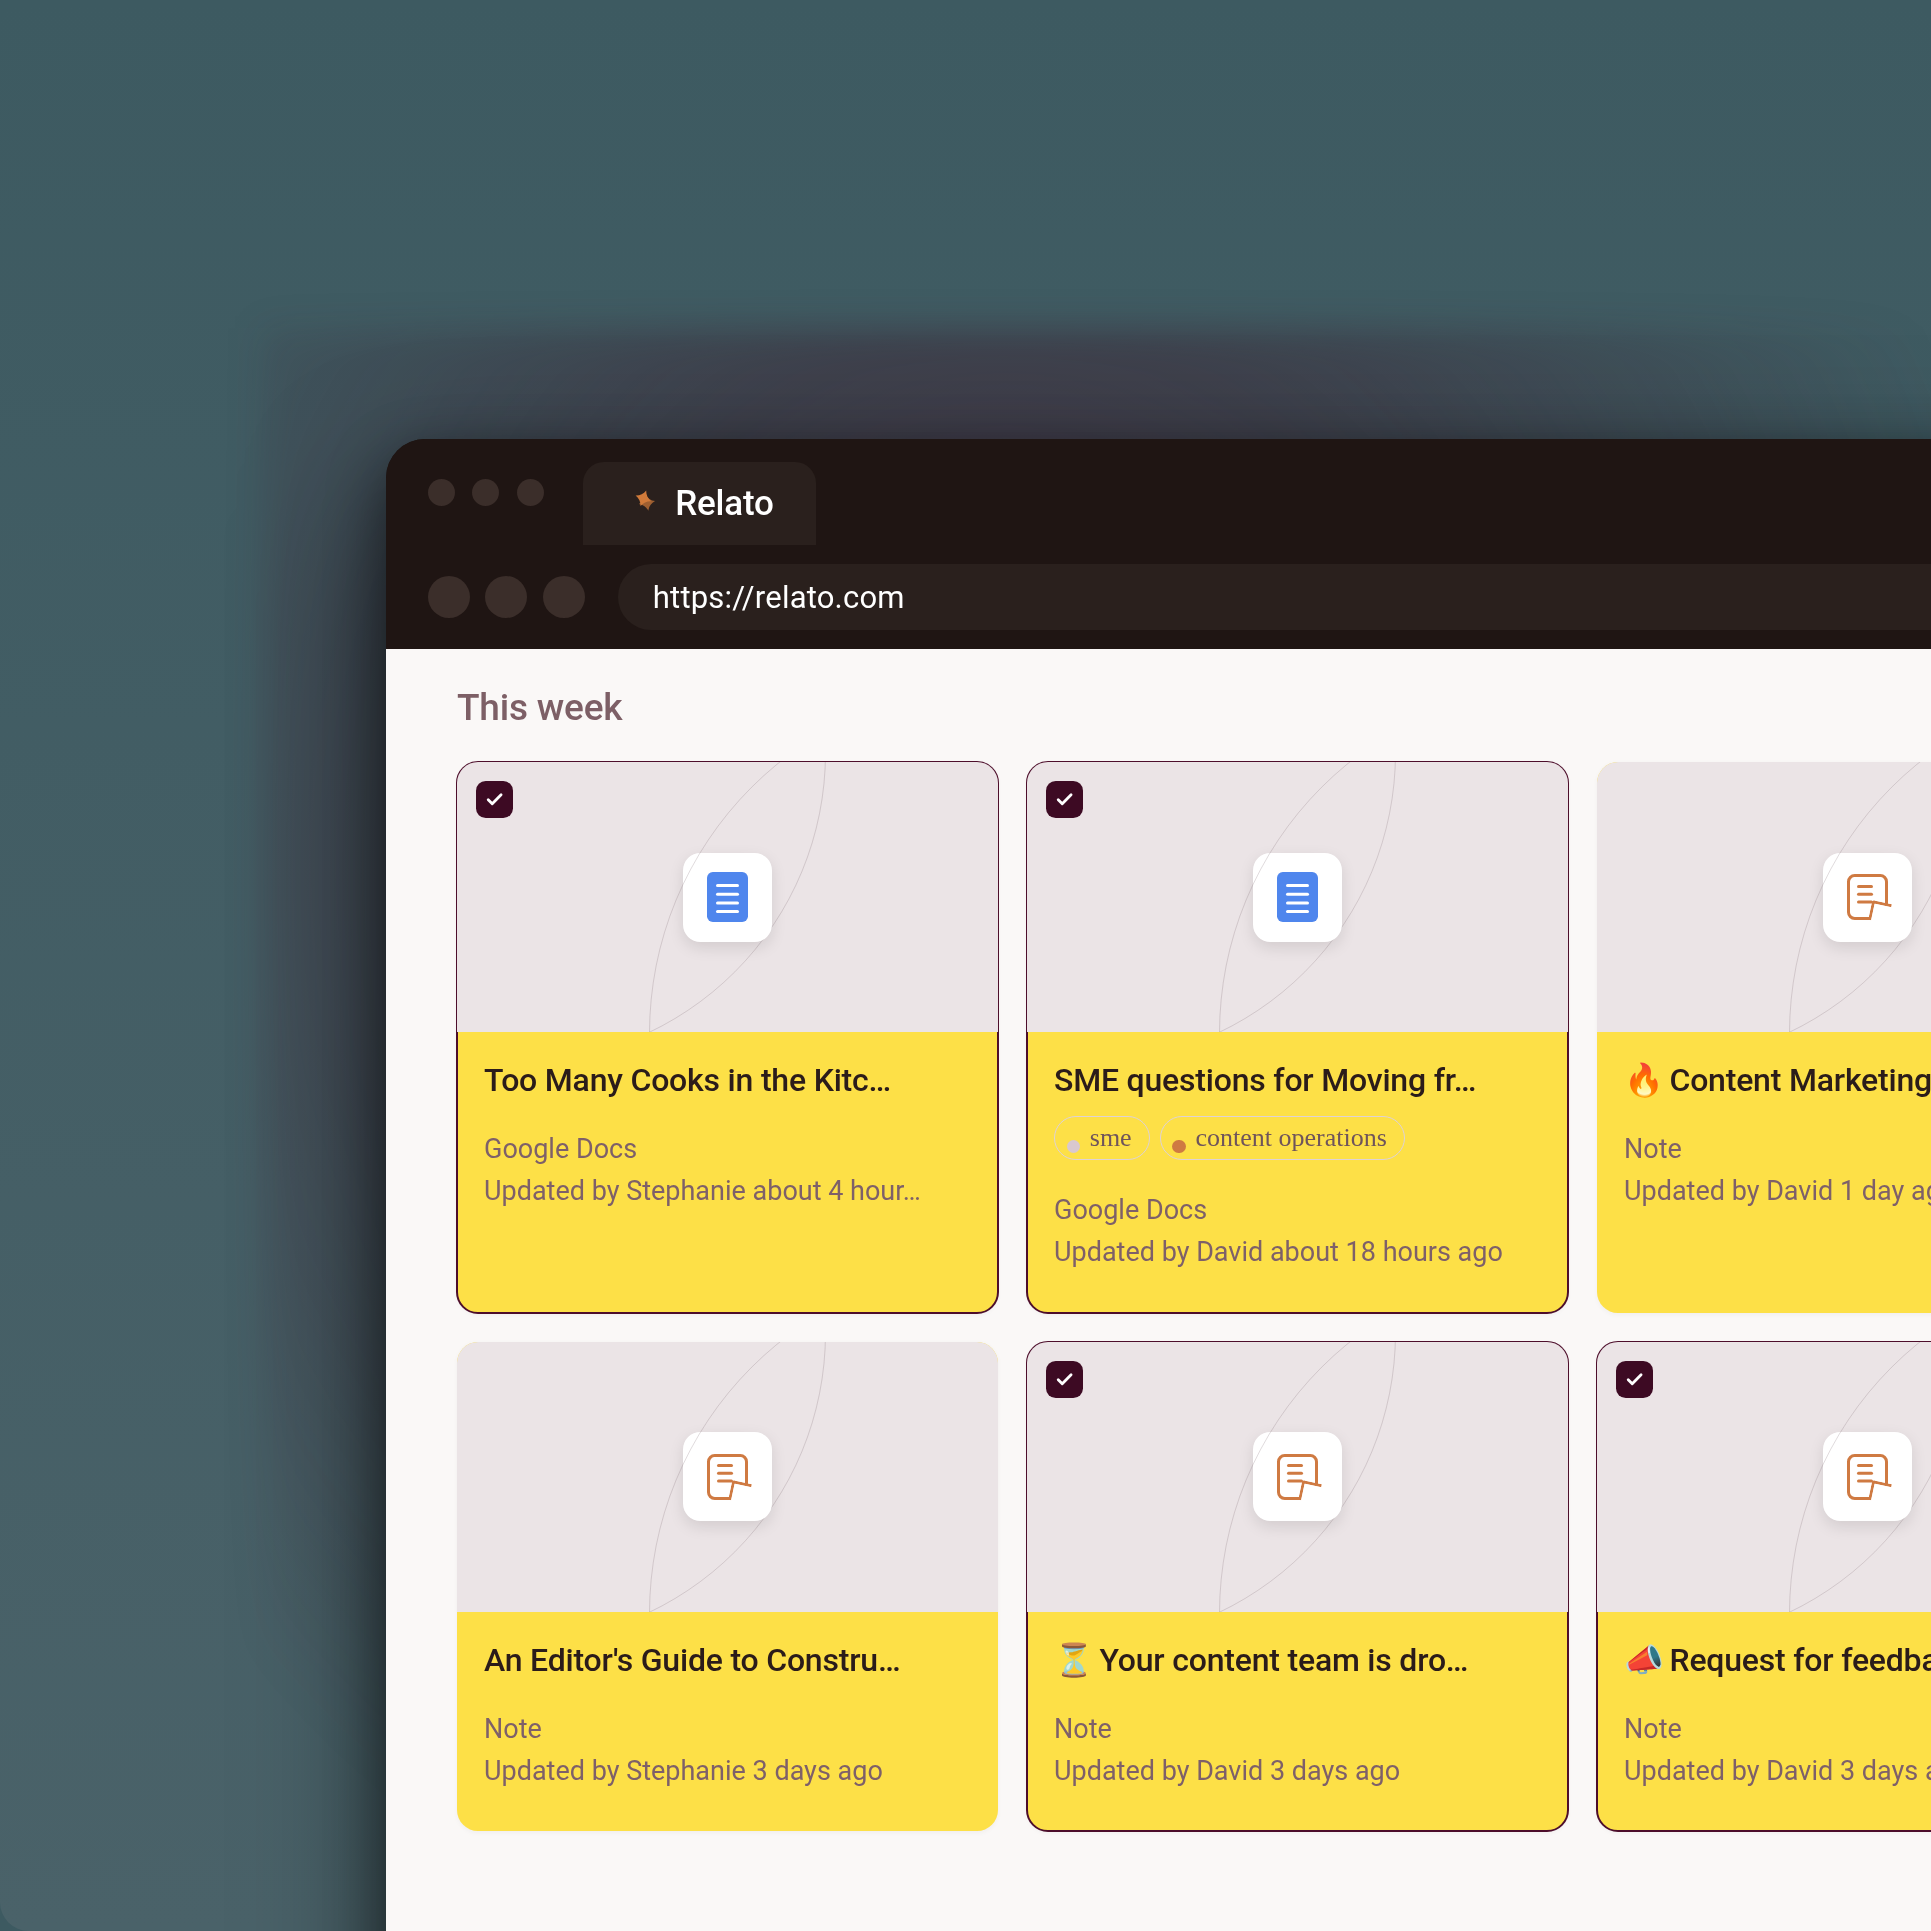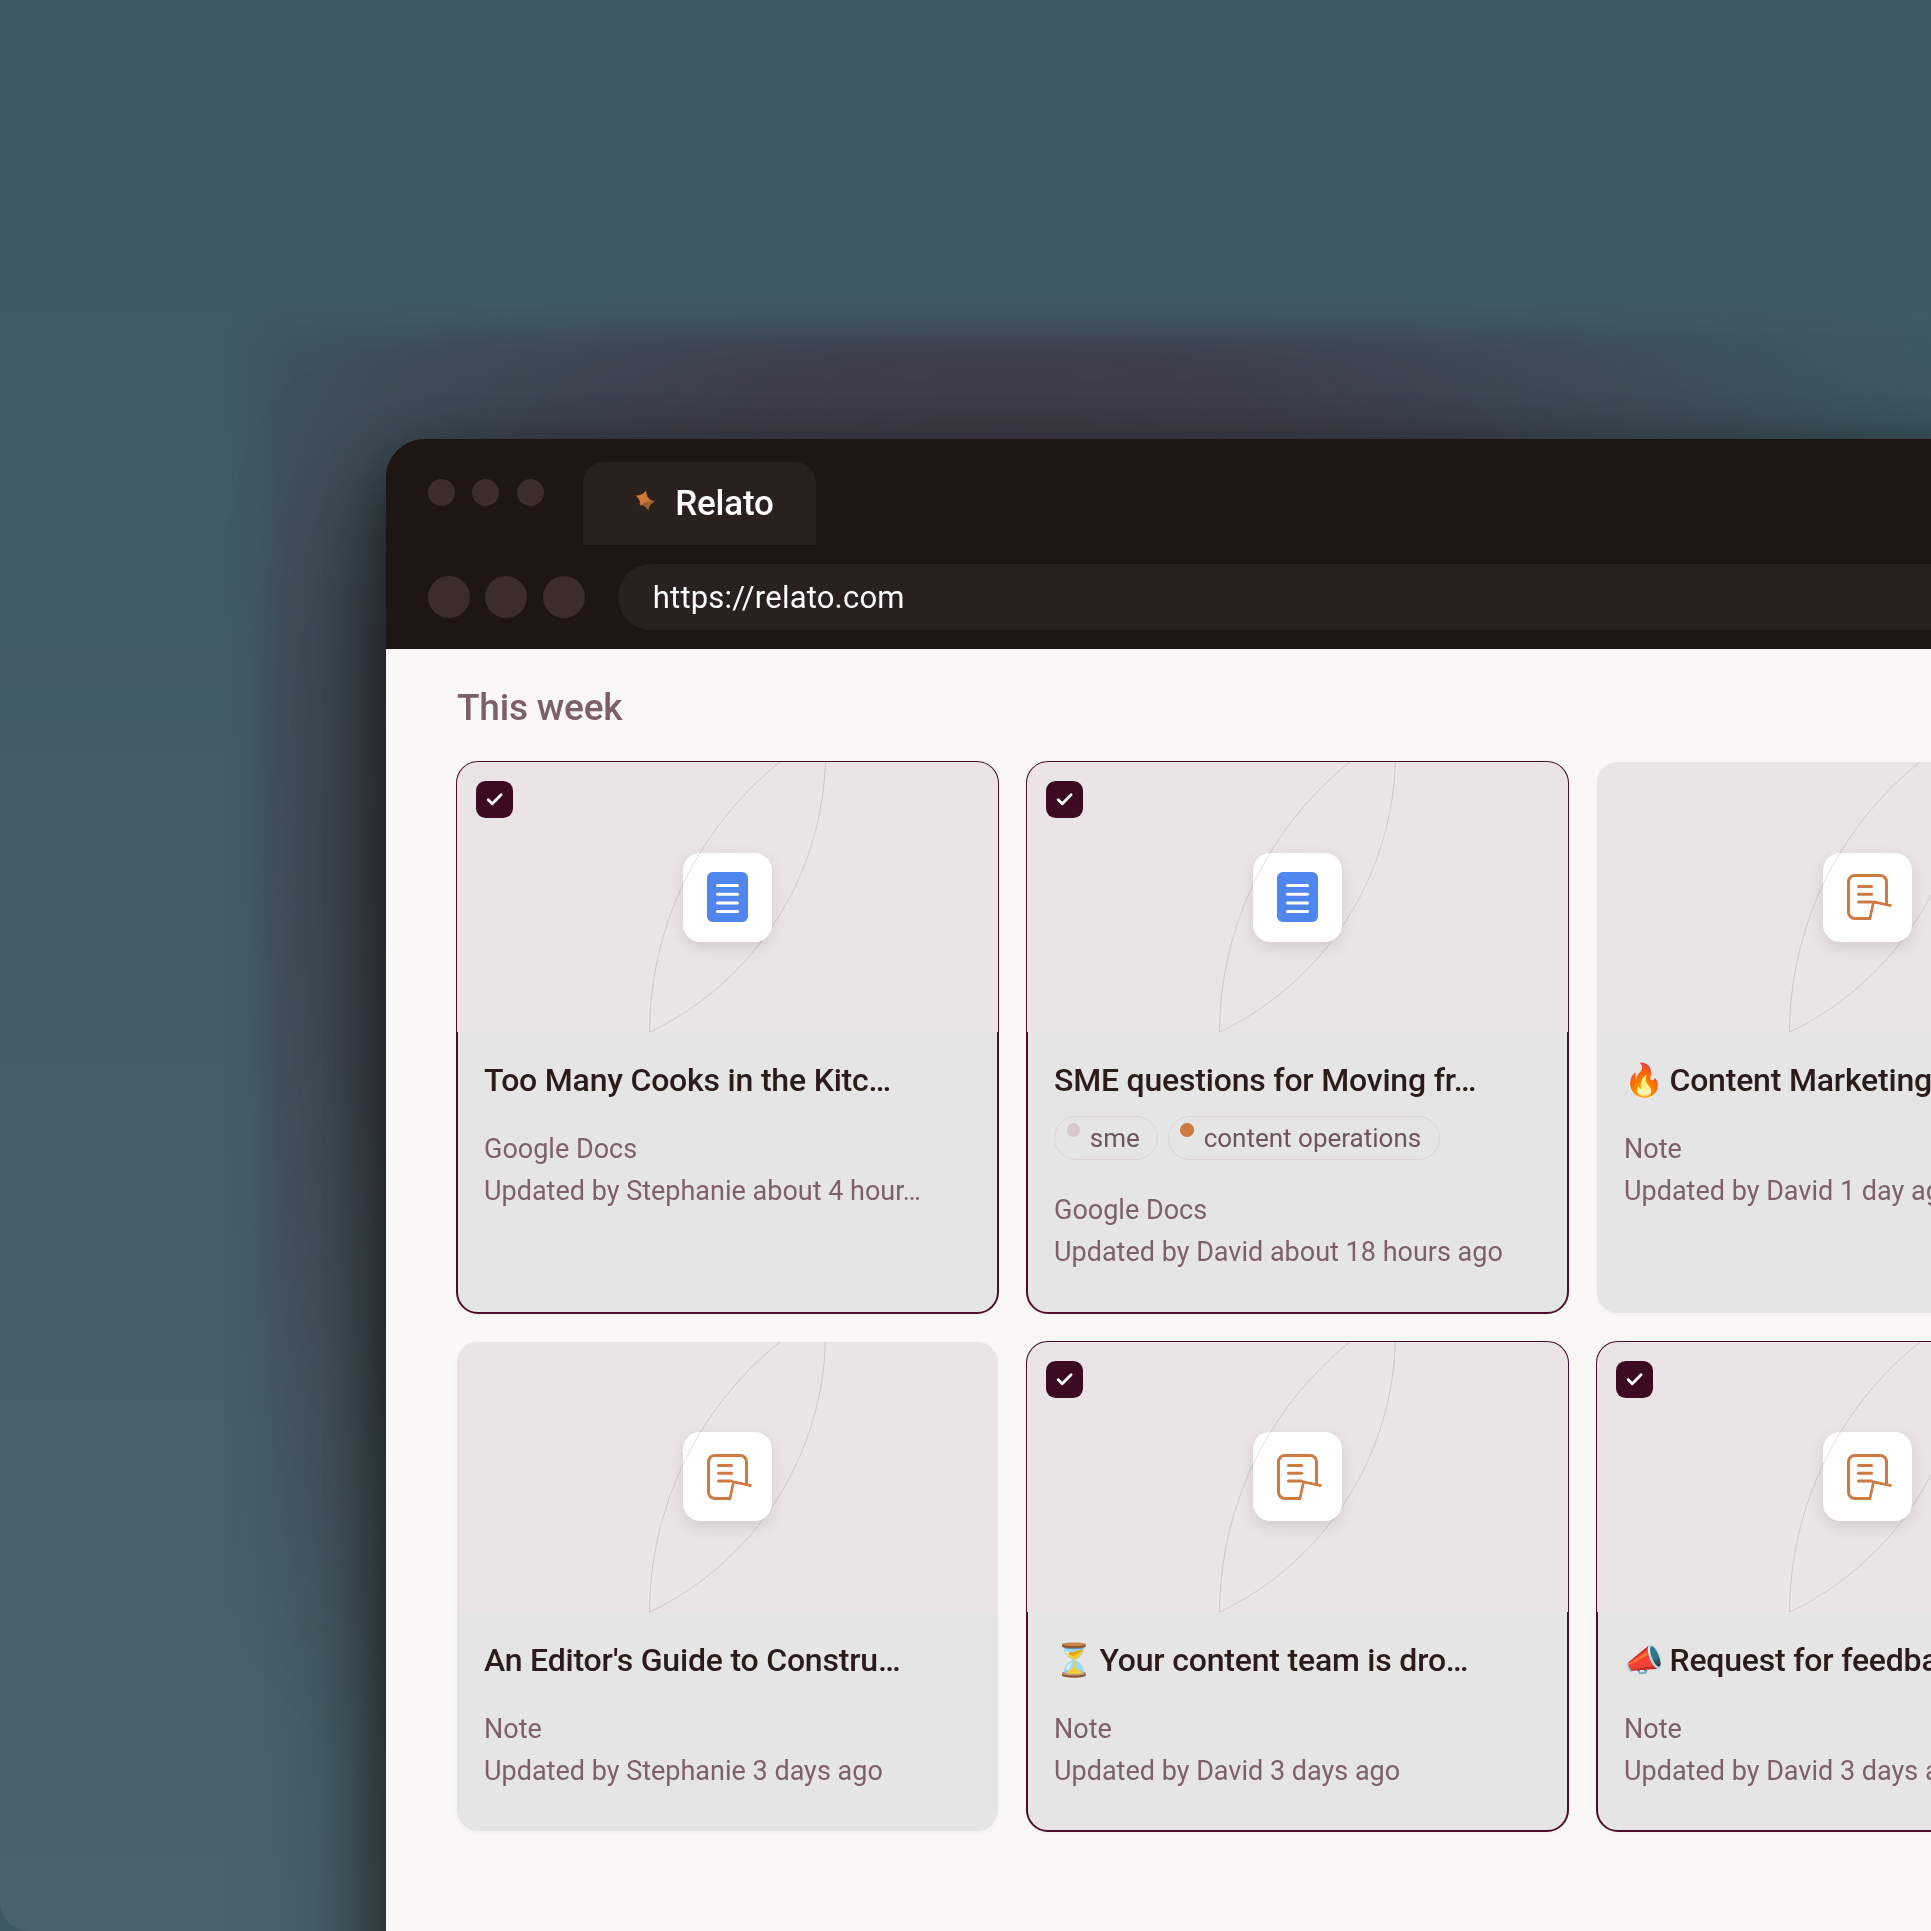--- a/index.html
+++ b/index.html
@@ -96,21 +96,21 @@
   letter-spacing: -0.2px;
 }
 .grid {
   display: grid;
   grid-template-columns: repeat(3, 541px);
   gap: 29px;
 }
 .card {
   border-radius: 21px;
   overflow: hidden;
-  background: #e5e5e5;
+  background: #fde047;
   position: relative;
   box-shadow: 0 1.9px 5.8px rgba(0,0,0,0.04);
 }
 .card.selected {
   outline: 2.9px solid #4d0e2b;
   outline-offset: -1.4px;
 }
 .thumb {
   height: 270px;
   background: #ebe4e6;
@@ -195,26 +195,27 @@
   font-size: 32px;
   font-weight: 500;
   color: #2b1c1a;
   letter-spacing: -0.2px;
   white-space: nowrap;
   overflow: hidden;
   text-overflow: ellipsis;
 }
 .tags { display: flex; gap: 9.7px; margin-top: 17.4px; flex-wrap: wrap; }
 .tag {
-  display: inline-flex; align-items: flex-start; gap: 9.7px;
+  display: inline-flex; align-items: flex-end; gap: 9.7px;
   padding: 5.8px 17.4px 5.8px 11.6px;
   border: 1.9px solid #ded2d6;
   border-radius: 965px;
   font-size: 26px;
   color: #6f545b;
+  font-family: Liberation Serif, serif;
 }
 .tag-dot { width: 13.5px; height: 13.5px; border-radius: 50%; }
 .meta {
   margin-top: 30px;
   color: #7e6069;
   font-size: 27px;
   line-height: 1.55;
 }
 .meta-line { white-space: nowrap; overflow: hidden; text-overflow: ellipsis; }
 .emoji { margin-right: 5.8px; }

